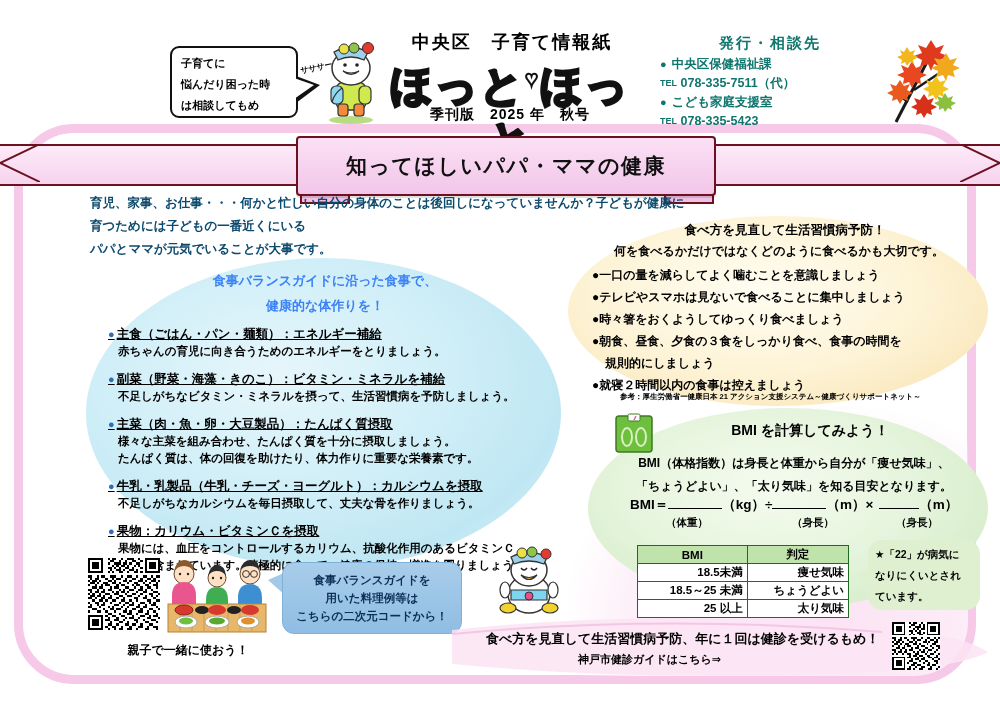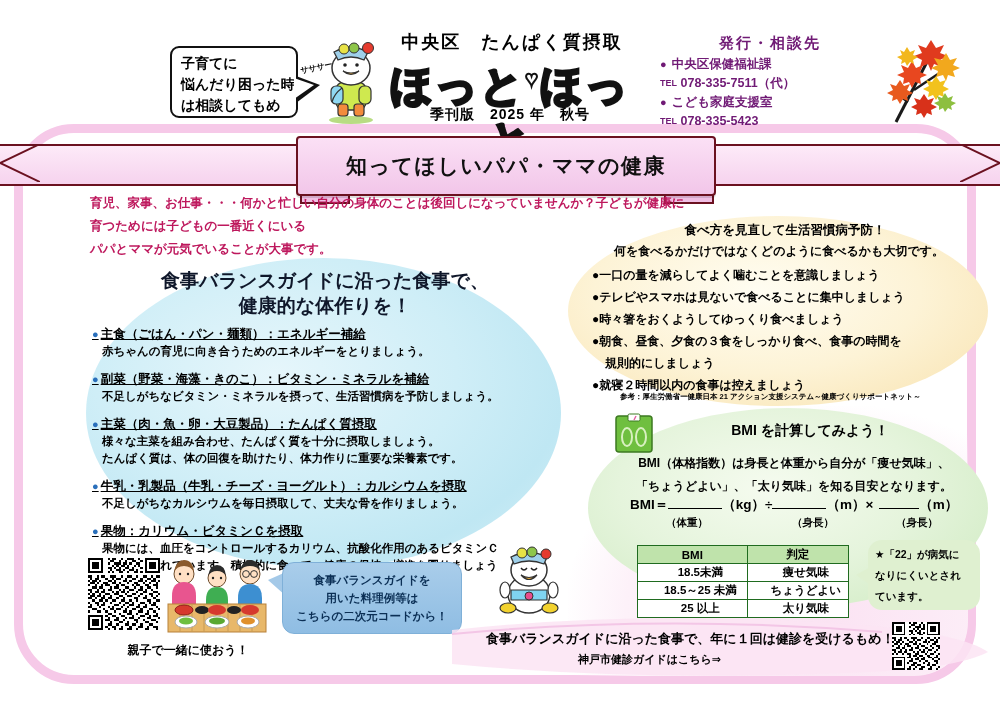--- a/index.html
+++ b/index.html
@@ -23,21 +23,21 @@
   }
   .wash-b{
     position:absolute;right:-120px;bottom:-150px;width:520px;height:420px;
     background:radial-gradient(ellipse at center,#fbe3f3 0%,#fdf1f9 55%,rgba(255,255,255,0) 72%);
   }
 
   
   .hdr-bubble{
     position:absolute;left:170px;top:46px;width:128px;height:72px;
     border:2px solid #111;border-radius:9px;background:#fff;
-    font-size:14px;line-height:21px;color:#000;padding:5px 0 0 9px;
+    font-size:11px;line-height:21px;color:#000;padding:5px 0 0 9px;
     box-sizing:border-box;font-weight:bold;
   }
   .hdr-bubble-tail{
     position:absolute;left:296px;top:76px;width:0;height:0;
     border-left:24px solid #111;border-top:9px solid transparent;border-bottom:18px solid transparent;
   }
   .hdr-bubble-tail2{
     position:absolute;left:294px;top:78px;width:0;height:0;
     border-left:20px solid #fff;border-top:7px solid transparent;border-bottom:14px solid transparent;
   }
@@ -51,21 +51,21 @@
     position:absolute;left:372px;top:52px;width:276px;text-align:center;
     font-size:42px;font-weight:bold;color:#fff;line-height:54px;
     -webkit-text-stroke:3px #111;letter-spacing:2px;
   }
   .kv-logo .heart{font-size:22px;-webkit-text-stroke:2px #111;vertical-align:14px;}
   .kv-sub{
     position:absolute;left:372px;top:106px;width:276px;text-align:center;
     font-size:14px;font-weight:bold;color:#000;letter-spacing:1px;
   }
 
-  .contact{position:absolute;left:660px;top:34px;width:220px;color:#701a75;}
+  .contact{position:absolute;left:660px;top:34px;width:220px;color:#0f766e;}
   .contact-h{font-size:15px;font-weight:bold;text-align:center;letter-spacing:2px;margin-bottom:2px;}
   .contact-row{font-size:12.5px;font-weight:bold;line-height:19px;white-space:nowrap;}
   .contact-row .dot{font-size:11px;margin-right:5px;}
   .tel{font-size:9px;vertical-align:1px;letter-spacing:0;}
 
   
   .maple{position:absolute;left:880px;top:38px;width:80px;height:90px;}
 
   
   .ribbon-wrap{position:absolute;left:0px;top:136px;width:1000px;height:58px;border-radius:17px;}
@@ -82,35 +82,35 @@
     border:2px solid #6b1120;border-radius:4px;
     display:flex;align-items:center;justify-content:center;
     font-size:21px;font-weight:bold;color:#111;letter-spacing:1.5px;
     box-shadow:0 2px 0 rgba(0,0,0,.12);
   }
   .ribbon-fold{position:absolute;top:56px;height:10px;width:46px;background:#f0bfe4;border:2px solid #6b1120;border-top:none;}
 
   
   .intro{
     position:absolute;left:90px;top:192px;width:600px;
-    font-size:12.5px;font-weight:bold;line-height:23px;color:#be185d;
+    font-size:12.5px;font-weight:bold;line-height:23px;color:#0c4a6e;
   }
 
   
   .oval-blue{
     position:absolute;left:86px;top:258px;width:475px;height:310px;
     border-radius:50%/50%;
     background:radial-gradient(ellipse at 40% 38%,#e6f6fb 0%,#cfeef7 45%,#bfe7f3 72%,#d8f1f8 100%);
   }
   .blue-head{
     position:absolute;left:110px;top:268px;width:430px;text-align:center;
-    font-size:19px;font-weight:bold;line-height:25px;color:#0f172a;
+    font-size:13px;font-weight:bold;line-height:25px;color:#3b82f6;
   }
   .food-list{position:absolute;left:92px;top:324px;width:470px;}
-  .food-item{margin-bottom:9px;}
+  .food-item{margin-bottom:9px;margin-left:16px;}
   .food-title{
     font-size:12.5px;font-weight:bold;color:#000;text-decoration:underline;
     display:inline-block;
   }
   .pin{color:#2a6fbb;font-size:11px;margin-right:2px;}
   .food-desc{font-size:11.5px;font-weight:bold;color:#000;line-height:17px;padding-left:10px;}
 
   
   .oval-yellow{
     position:absolute;left:568px;top:216px;width:420px;height:190px;
@@ -161,21 +161,21 @@
 
   .bmi-table{
     position:absolute;left:637px;top:545px;width:212px;
     border-collapse:collapse;
   }
   .bmi-table th,.bmi-table td{
     border:1.2px solid #1f6b1f;font-size:11.5px;font-weight:bold;color:#000;
     padding:1px 4px;height:15px;
   }
   .bmi-table th{background:#bfe3ab;text-align:center;}
-  .bmi-table td{background:#fff;text-align:center;padding-left:20px;}
+  .bmi-table td{background:#fff;text-align:right;padding-left:20px;}
   .note-bubble{
     position:absolute;left:868px;top:540px;width:112px;height:70px;
     background:#dff0d0;border-radius:14px;
     font-size:10.5px;font-weight:bold;color:#000;line-height:21px;
     padding:4px 0 0 7px;box-sizing:border-box;
   }
   .note-tail{
     position:absolute;left:856px;top:566px;width:0;height:0;
     border-right:16px solid #dff0d0;border-top:9px solid transparent;border-bottom:11px solid transparent;
   }
@@ -246,21 +246,21 @@
     <circle cx="33" cy="25" r="1.8" fill="#222"></circle>
       <circle cx="45" cy="25" r="1.8" fill="#222"></circle>
     <path d="M31 31 q8 7 16 0 q-8 4 -16 0z" fill="#f2b33d" stroke="#333" stroke-width="1.2"></path>
     <path d="M22 12 q17 -9 34 0 l-4 8 q-13 -6 -26 0z" fill="#9fd0ea" stroke="#333" stroke-width="1.3"></path>
     <circle cx="32" cy="9" r="5" fill="#e8e246" stroke="#333" stroke-width="1"></circle>
     <circle cx="42" cy="8" r="5" fill="#8ec64a" stroke="#333" stroke-width="1"></circle>
     <circle cx="56" cy="8" r="5.5" fill="#e53b2e" stroke="#333" stroke-width="1"></circle>
     <path d="M30 48 q-8 6 -10 14" stroke="#333" stroke-width="1.2" fill="none"></path>
   </svg>
 
-  <div class="kv-title">中央区　たんぱく質摂取</div>
+  <div class="kv-title">中央区　子育て情報紙</div>
   <div class="kv-logo">
     <span>ほっと</span><span class="heart">♥</span><span>ほっと</span>
   </div>
   <div class="kv-sub">季刊版　2025 年　秋号</div>
 
   <div class="contact">
     <div class="contact-h">発行・相談先</div>
     <div class="contact-row">
       <span class="dot">●</span><span>中央区保健福祉課</span>
     </div>
@@ -749,21 +749,21 @@
     <ellipse cx="10" cy="62" rx="8" ry="5" fill="#f2d22e" stroke="#333" stroke-width="1.2"></ellipse>
     <ellipse cx="52" cy="62" rx="8" ry="5" fill="#f2d22e" stroke="#333" stroke-width="1.2"></ellipse>
     <ellipse cx="7" cy="44" rx="5" ry="8" fill="#fff" stroke="#333" stroke-width="1.2"></ellipse>
     <ellipse cx="55" cy="44" rx="5" ry="8" fill="#fff" stroke="#333" stroke-width="1.2"></ellipse>
   </svg>
 
   <svg class="footer-swoosh" viewBox="0 0 536 74">
     <path d="M0 18 q200 -22 420 -4 q90 8 116 26 q-30 16 -120 20 q-230 10 -416 -8z" fill="#fbe4f3" opacity=".85"></path>
     <path d="M0 22 q210 -20 430 -2" stroke="#f3c6e6" stroke-width="2" fill="none"></path>
   </svg>
-  <div class="foot-line1">食事バランスガイドに沿った食事で、年に１回は健診を受けるもめ！</div>
+  <div class="foot-line1">食べ方を見直して生活習慣病予防、年に１回は健診を受けるもめ！</div>
   <div class="foot-line2">神戸市健診ガイドはこちら⇒</div>
 
   <svg class="qr2" viewBox="0 0 25 25" shape-rendering="crispEdges">
     <rect width="25" height="25" fill="#fff"></rect>
     <g fill="#000">
       <path d="M0 0h7v7h-7z"></path>
         <path d="M1 1h5v5h-5z" fill="#fff"></path>
         <path d="M2 2h3v3h-3z"></path>
       <path d="M18 0h7v7h-7z"></path>
         <path d="M19 1h5v5h-5z" fill="#fff"></path>

